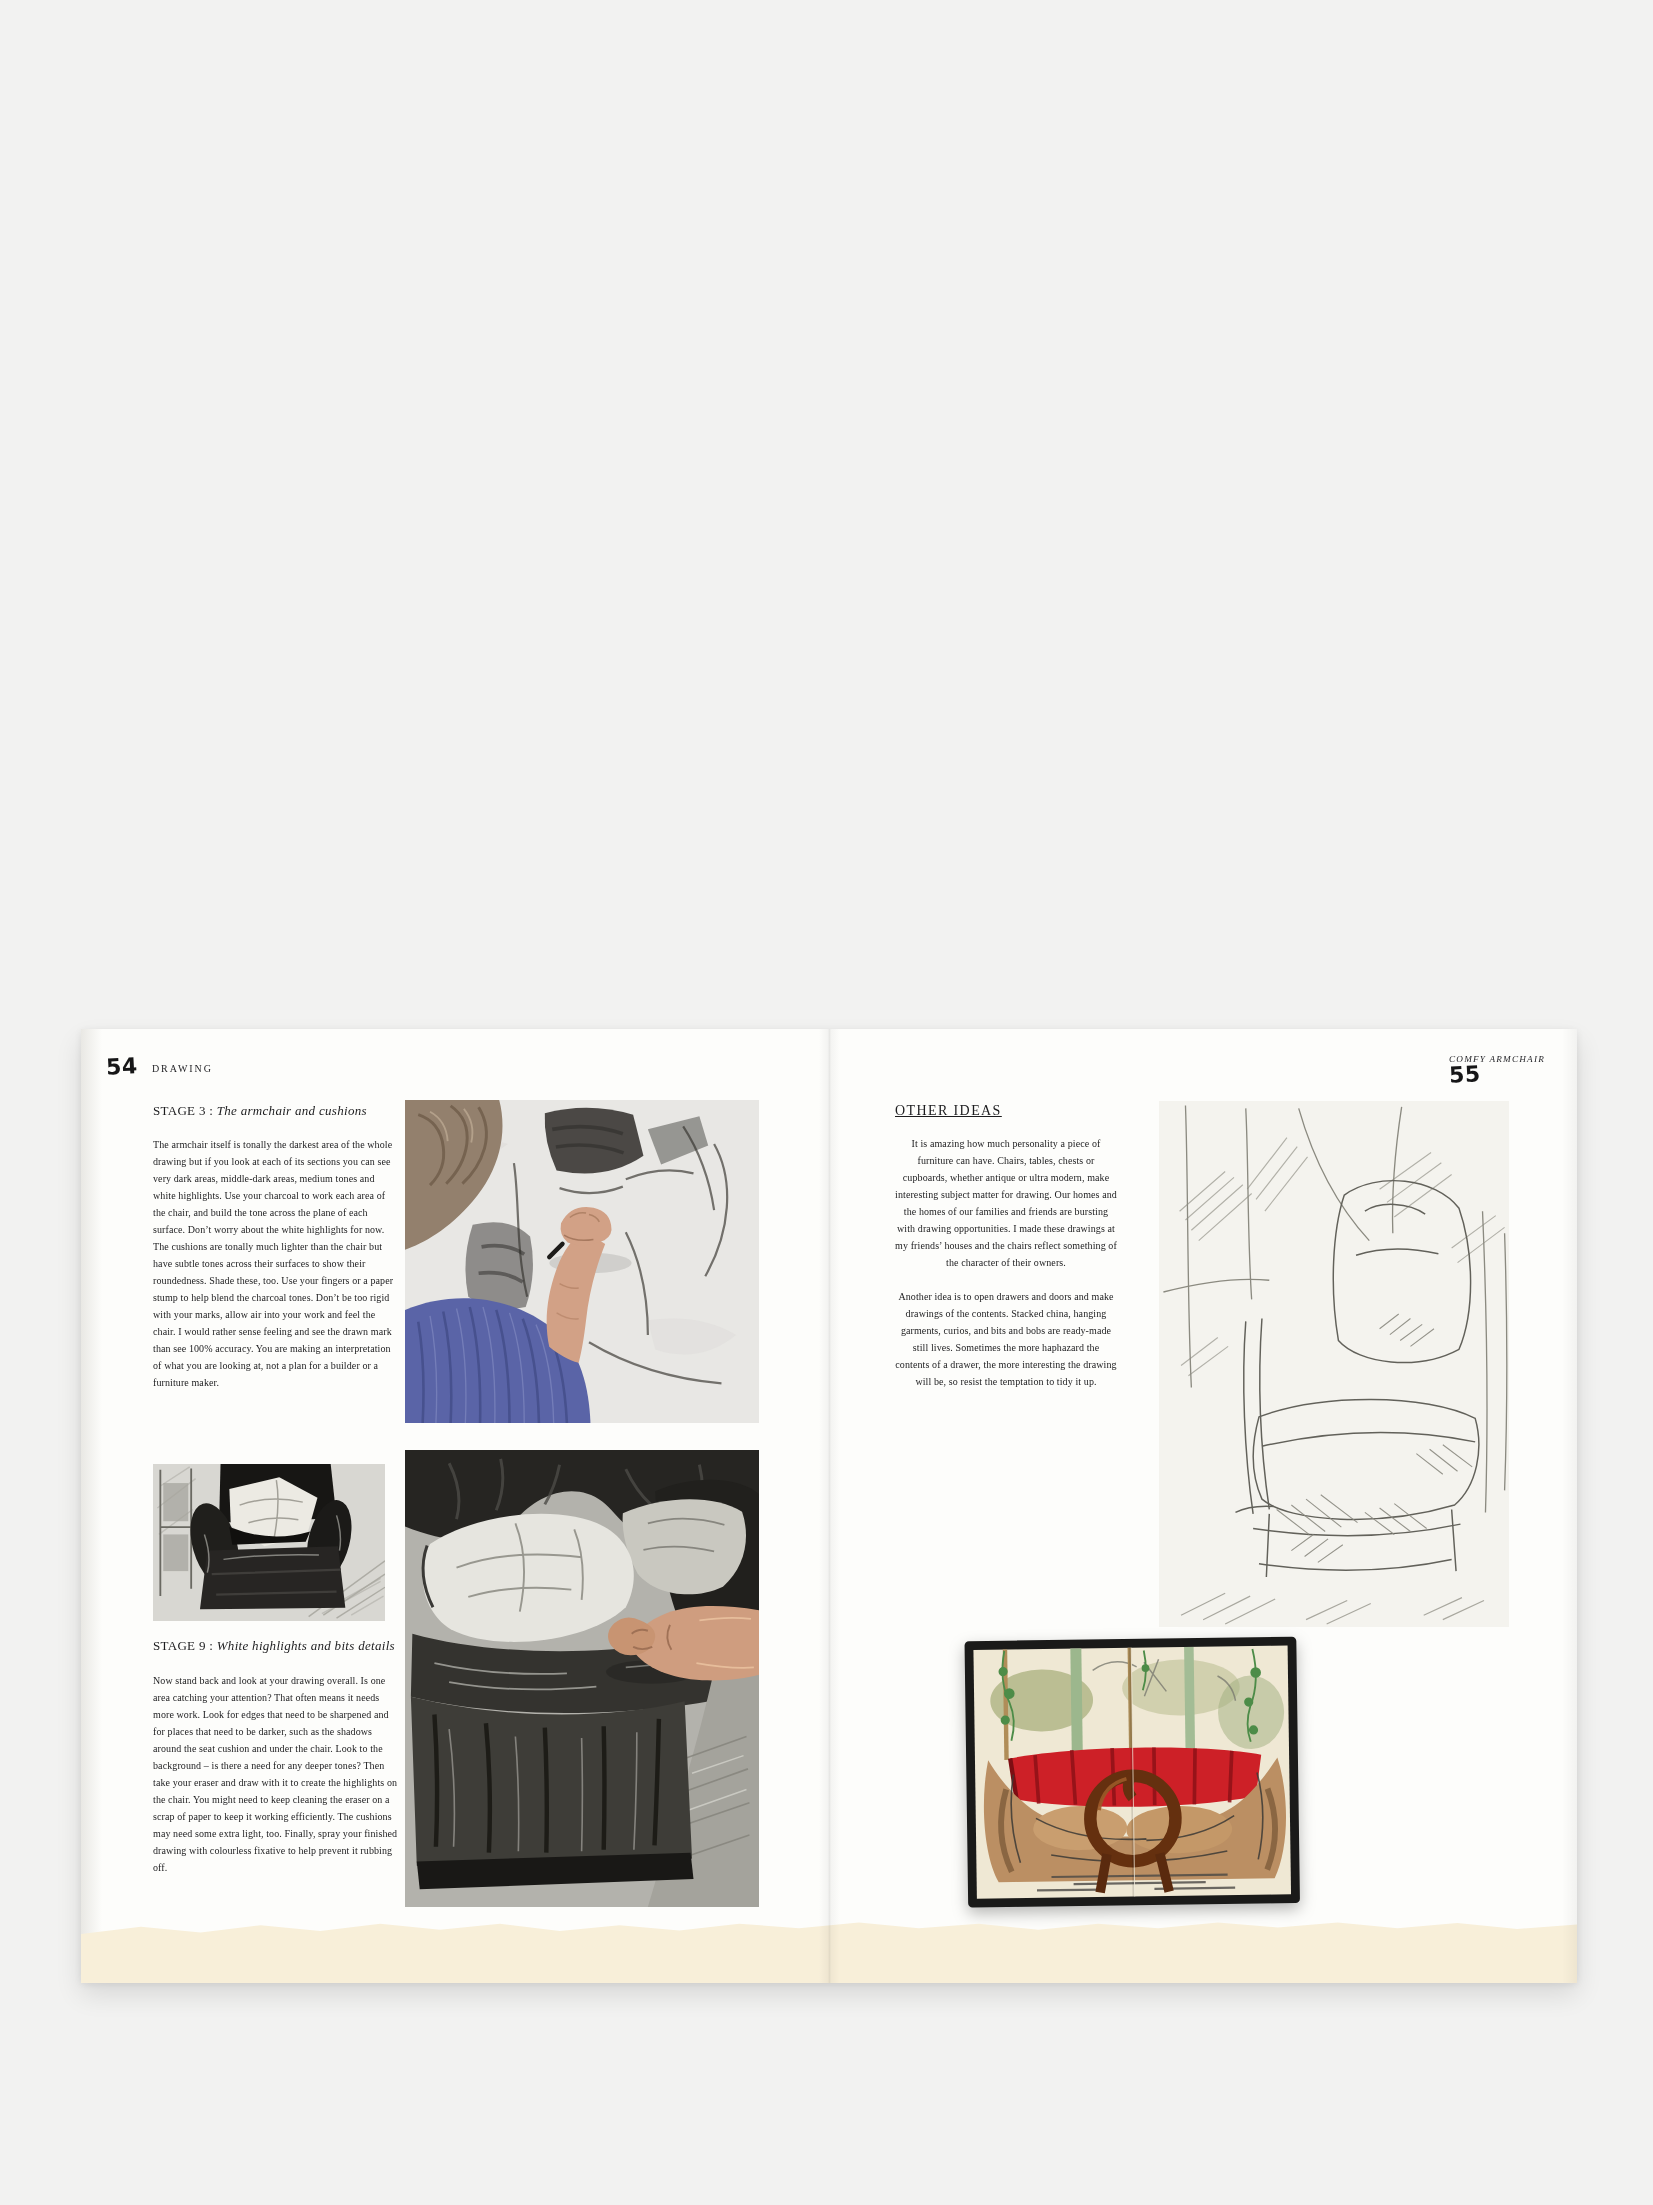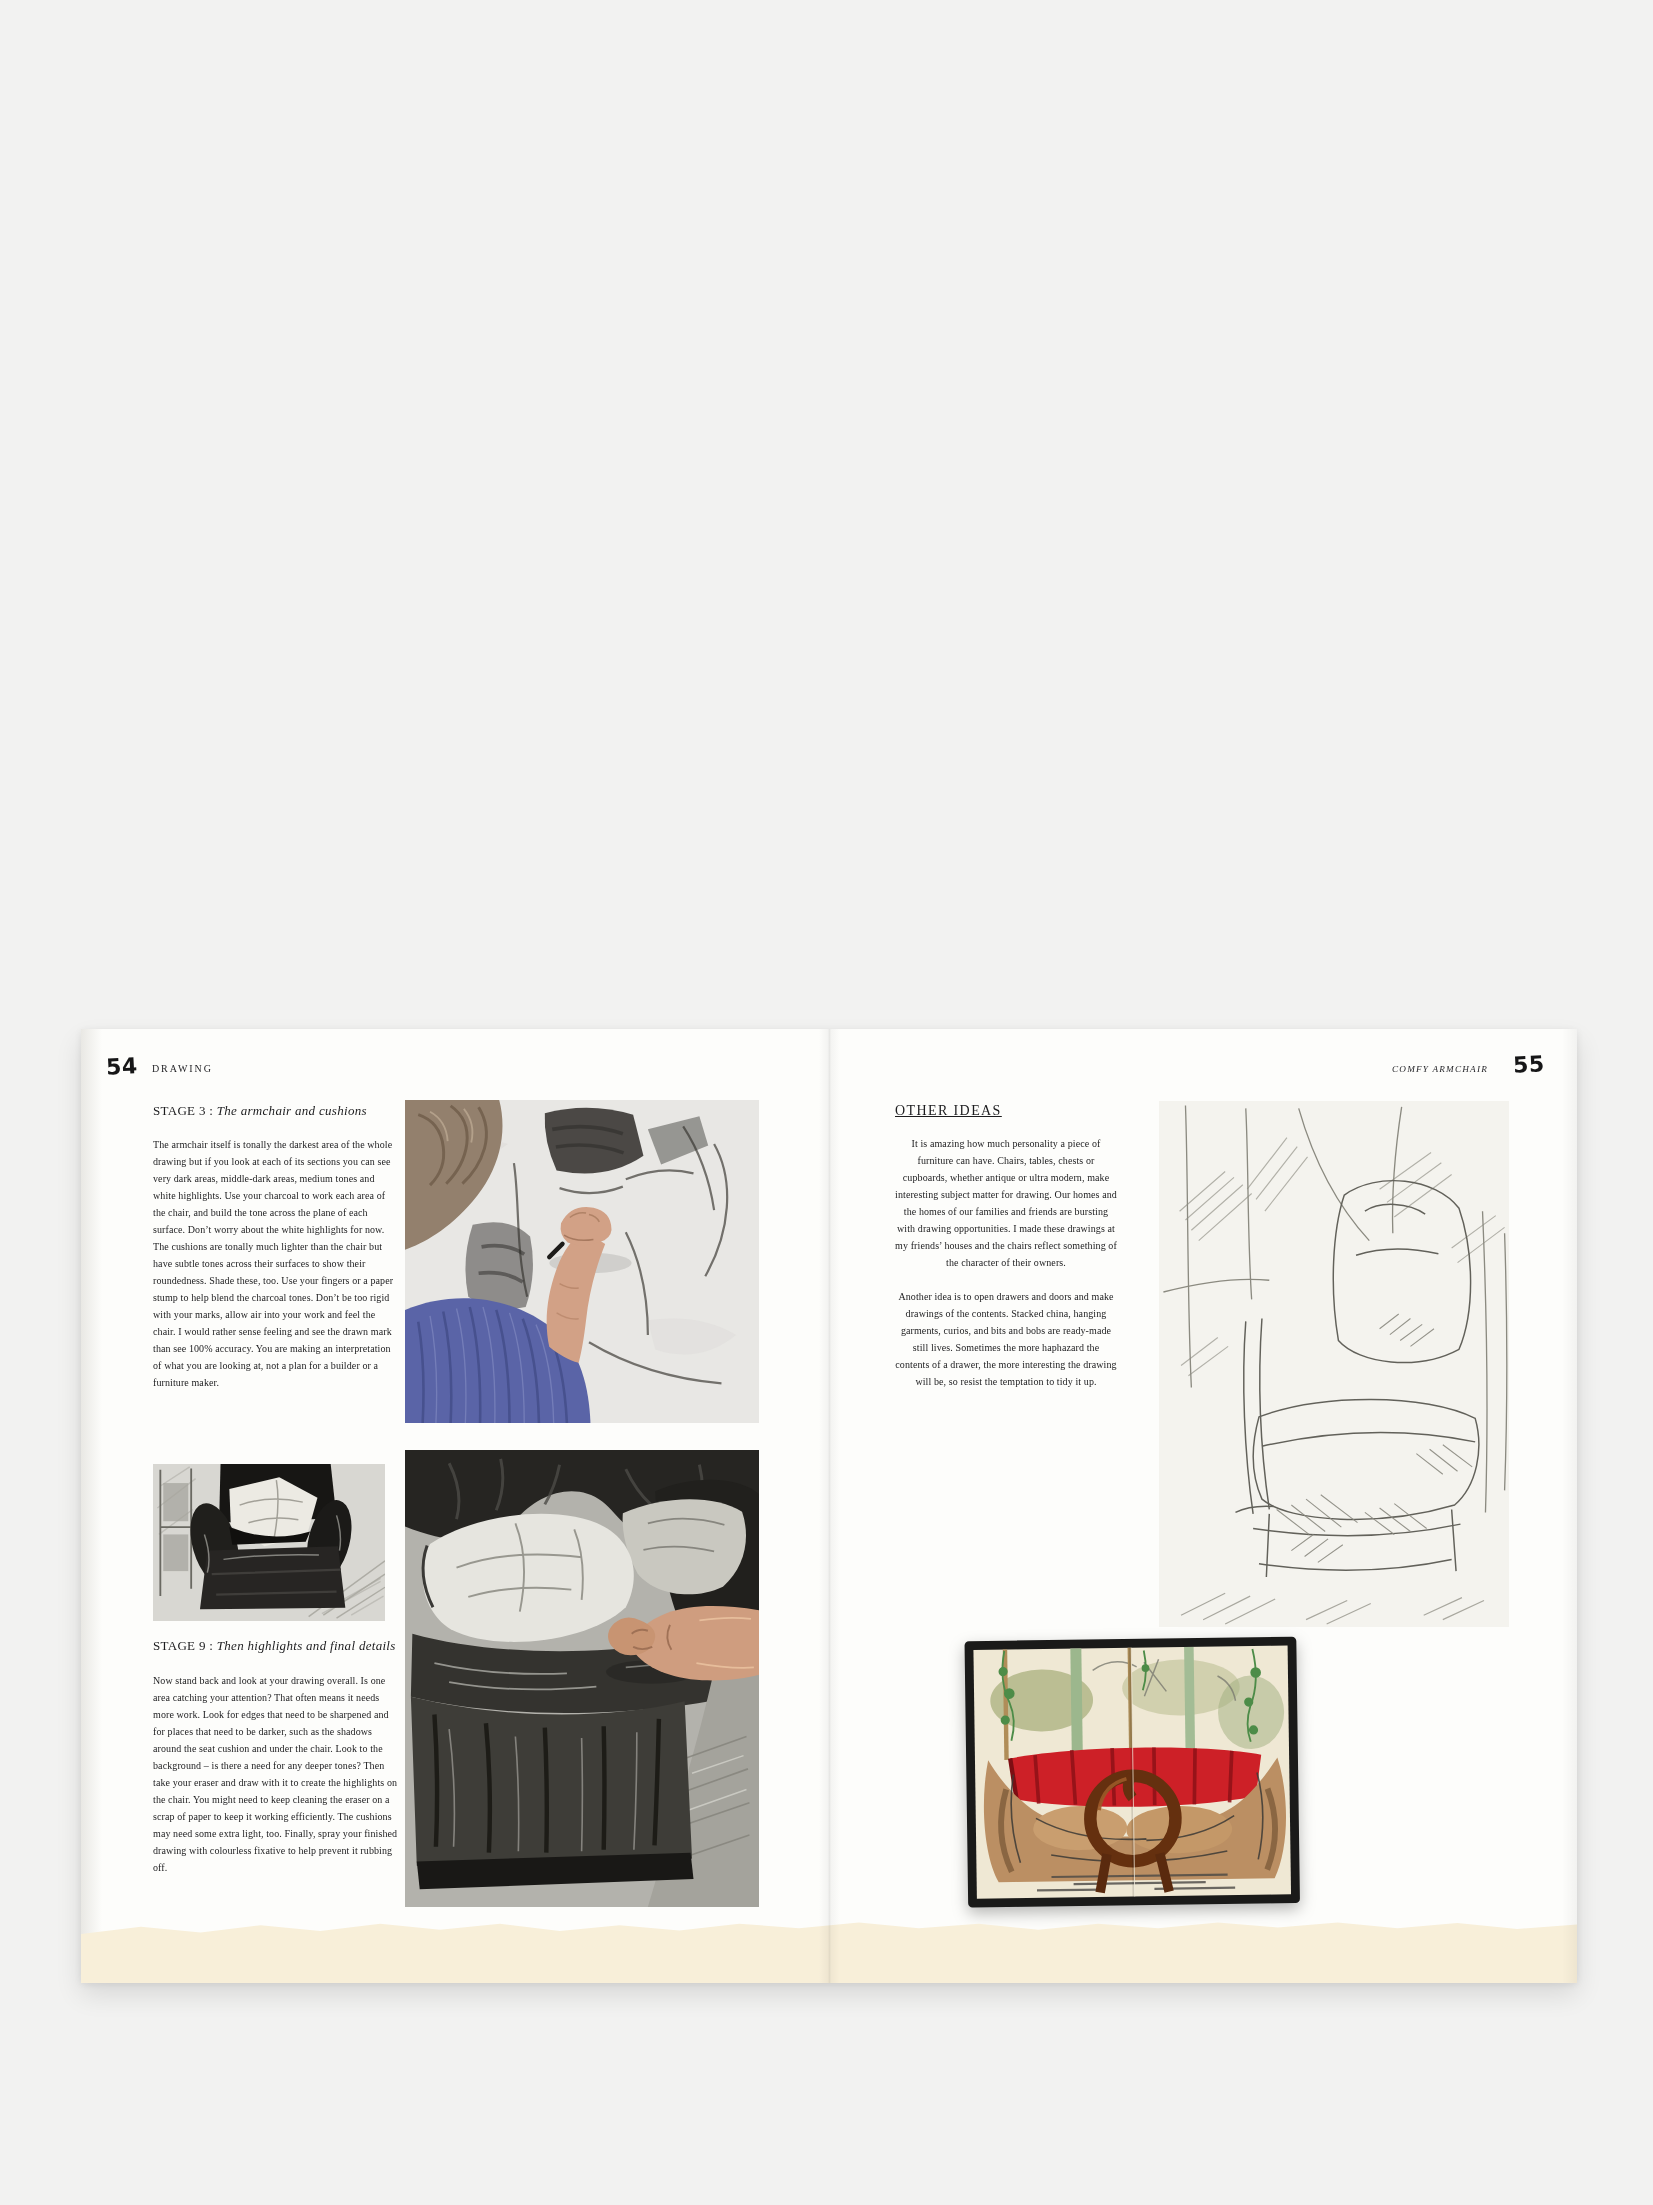--- a/index.html
+++ b/index.html
@@ -33,21 +33,21 @@
   }
   .abs{position:absolute;}
   .pagenum{
     font-family:"DejaVu Sans",sans-serif;font-weight:700;font-size:22px;line-height:22px;
     transform:rotate(-3deg);letter-spacing:0.7px;color:#161617;
   }
   .runhead{
     font-size:10px;letter-spacing:1.9px;color:#26262a;line-height:10.3px;
   }
   .runhead.it{font-style:italic;letter-spacing:1.2px;font-size:9.2px;}
-  .runrow{display:flex;align-items:baseline;gap:25px;}
+  .runrow{display:flex;align-items:baseline;flex-direction:column;}
   .stage-head{font-size:13px;letter-spacing:0.3px;white-space:nowrap;text-align:right;}
   .stage-head .ttl{font-style:italic;}
   .oi-head{font-size:14px;letter-spacing:1.4px;text-decoration:underline;}
   .bodytext{font-size:10px;line-height:17px;letter-spacing:0.1px;text-align:left;}
   .bodytext p{margin:0 0 17px 0;text-align:center;}
   .bodytext p:last-child{margin-bottom:0;}
   .art{display:block;width:100%;height:100%;}
   .sbwrap{filter:drop-shadow(0 6.6px 7.4px rgba(0,0,0,.28));}
 </style>
 </head>
@@ -158,21 +158,21 @@
       <path d="M104,34 L172,18 L224,46 L210,96 L152,112 L106,84 Z" fill="#eceae3"></path>
       <g stroke="#9a988f" stroke-width="2" fill="none" opacity=".9">
         <path d="M118,56 q40,-14 86,-4 M130,80 q34,-10 68,-4 M168,22 q6,34 -4,84"></path>
       </g>
       <path d="M104,86 q56,22 110,6 l-6,14 -100,4 z" fill="#11100e"></path>
     </svg>
   </div>
 
   <div class="abs stage-head" style="left:72px;top:609px;">
     <span class="lbl">STAGE 9 :</span>
-    <span class="ttl">Then highlights and final details</span>
+    <span class="ttl">White highlights and bits details</span>
   </div>
   <div class="abs bodytext" style="left:72px;top:643px;width:246px;">Now stand back and look at your drawing overall. Is one area catching your attention? That often means it needs more work. Look for edges that need to be sharpened and for places that need to be darker, such as the shadows around the seat cushion and under the chair. Look to the background – is there a need for any deeper tones? Then take your eraser and draw with it to create the highlights on the chair. You might need to keep cleaning the eraser on a scrap of paper to keep it working efficiently. The cushions may need some extra light, too. Finally, spray your finished drawing with colourless fixative to help prevent it rubbing off.</div>
 
   <div class="abs" style="left:324px;top:421px;width:354px;height:457px;">
     <svg class="art" viewBox="0 0 481 622" preserveAspectRatio="none">
       <rect width="481" height="622" fill="#b3b2ac"></rect>
       <path d="M0,0 H481 V96 C430,128 380,142 330,122 C300,110 286,84 268,70 C230,42 180,60 150,96 C110,130 60,128 0,104 Z" fill="#262522"></path>
       <g stroke="#4c4b47" stroke-width="4" fill="none" opacity=".8">
         <path d="M60,18 q20,40 10,76 M130,12 q8,36 -6,70 M210,20 q-6,30 -20,54 M300,26 q14,30 34,48 M400,20 q10,40 -4,84"></path>
       </g>

